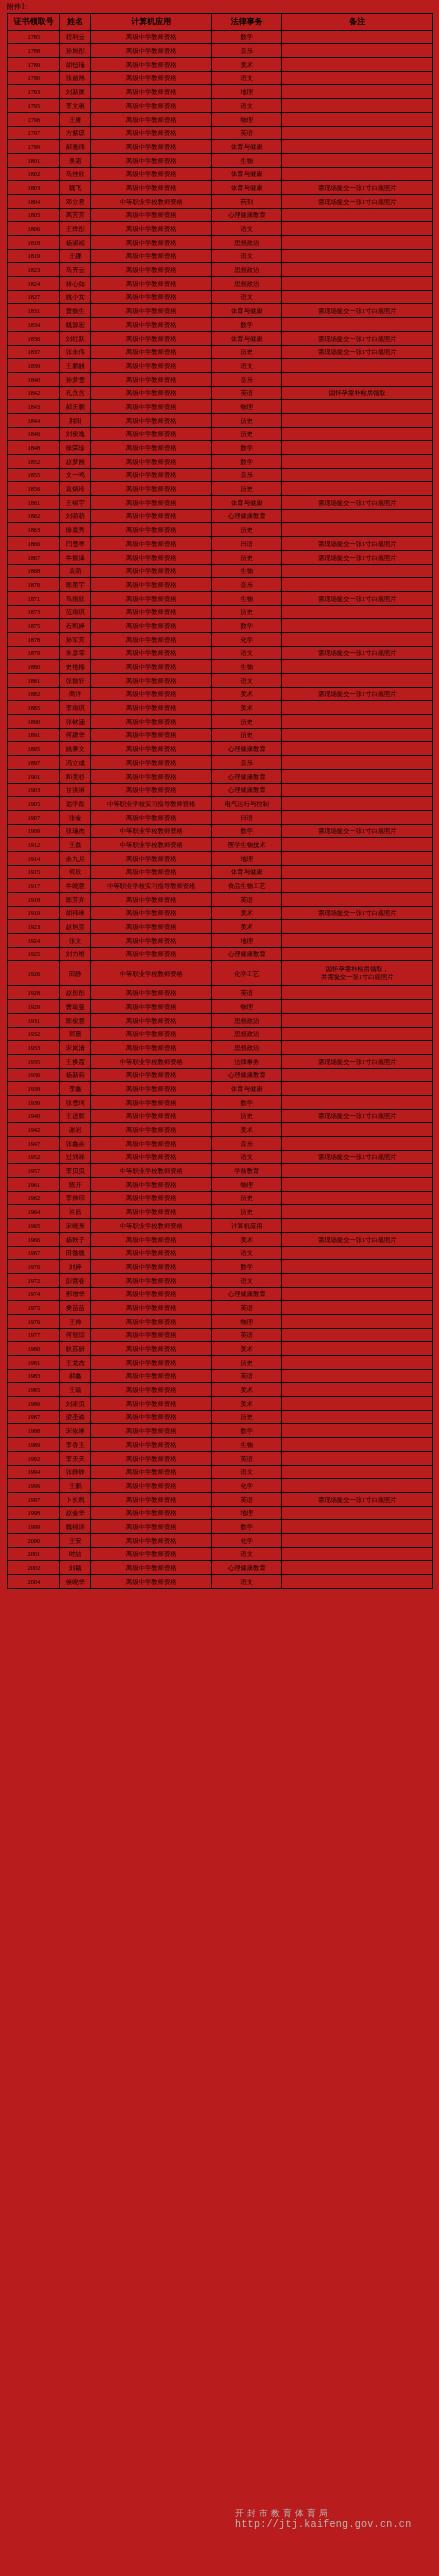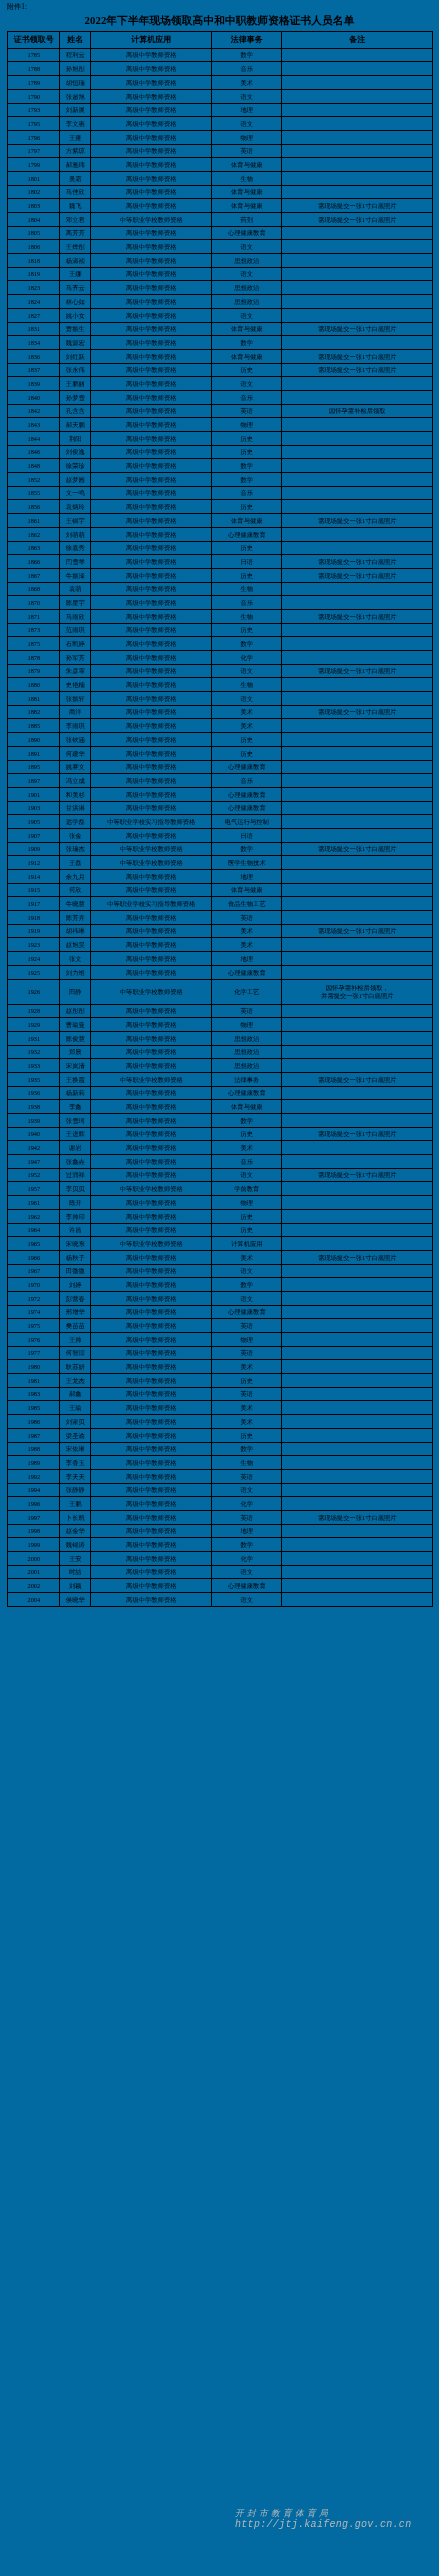--- a/index.html
+++ b/index.html
@@ -12,21 +12,21 @@
     font-family: "Liberation Serif", "DejaVu Serif", serif;
     color: #000000;
     -webkit-font-smoothing: none;
   }
   #page {
     position: relative;
     width: 439px;
     min-height: 2576px;
     box-sizing: border-box;
     padding: 0;
-    background: #0369a1;
+    background: #b91c1c;
     overflow: hidden;
   }
 
   
   .attach-label {
     font-size: 7.3px;
     line-height: 8.7px;
     padding: 2.7px 0 1.3px 6.7px;
     font-family: "Liberation Serif", "DejaVu Serif", serif;
     letter-spacing: 0px;
@@ -92,21 +92,20 @@
   
   .watermark {
     position: absolute;
     left: 235px;
     top: 2509px;
     width: 200px;
     pointer-events: none;
     color: #b9b9b9;
     font-family: "Liberation Mono", "DejaVu Sans Mono", monospace;
     z-index: 5;
-    font-style: italic;
   }
   .watermark .wm-line1 {
     font-size: 8.7px;
     letter-spacing: 3.3px;
     line-height: 11.4px;
     white-space: nowrap;
   }
   .watermark .wm-line2 {
     font-size: 10px;
     letter-spacing: 0.3px;
@@ -115,21 +114,20 @@
   }
   .note-line { display: block; }
 </style>
 </head>
 <body>
 
 <div id="page">
 
   <div class="attach-label">附件1:</div>
 
-  <div class="doc-title">2022年下半年现场领取高中和中职教师资格证书人员名单</div>
 
   <table class="roster">
     <colgroup>
       <col class="c-no">
       <col class="c-name">
       <col class="c-kind">
       <col class="c-subj">
       <col class="c-note">
     </colgroup>
     <thead>

